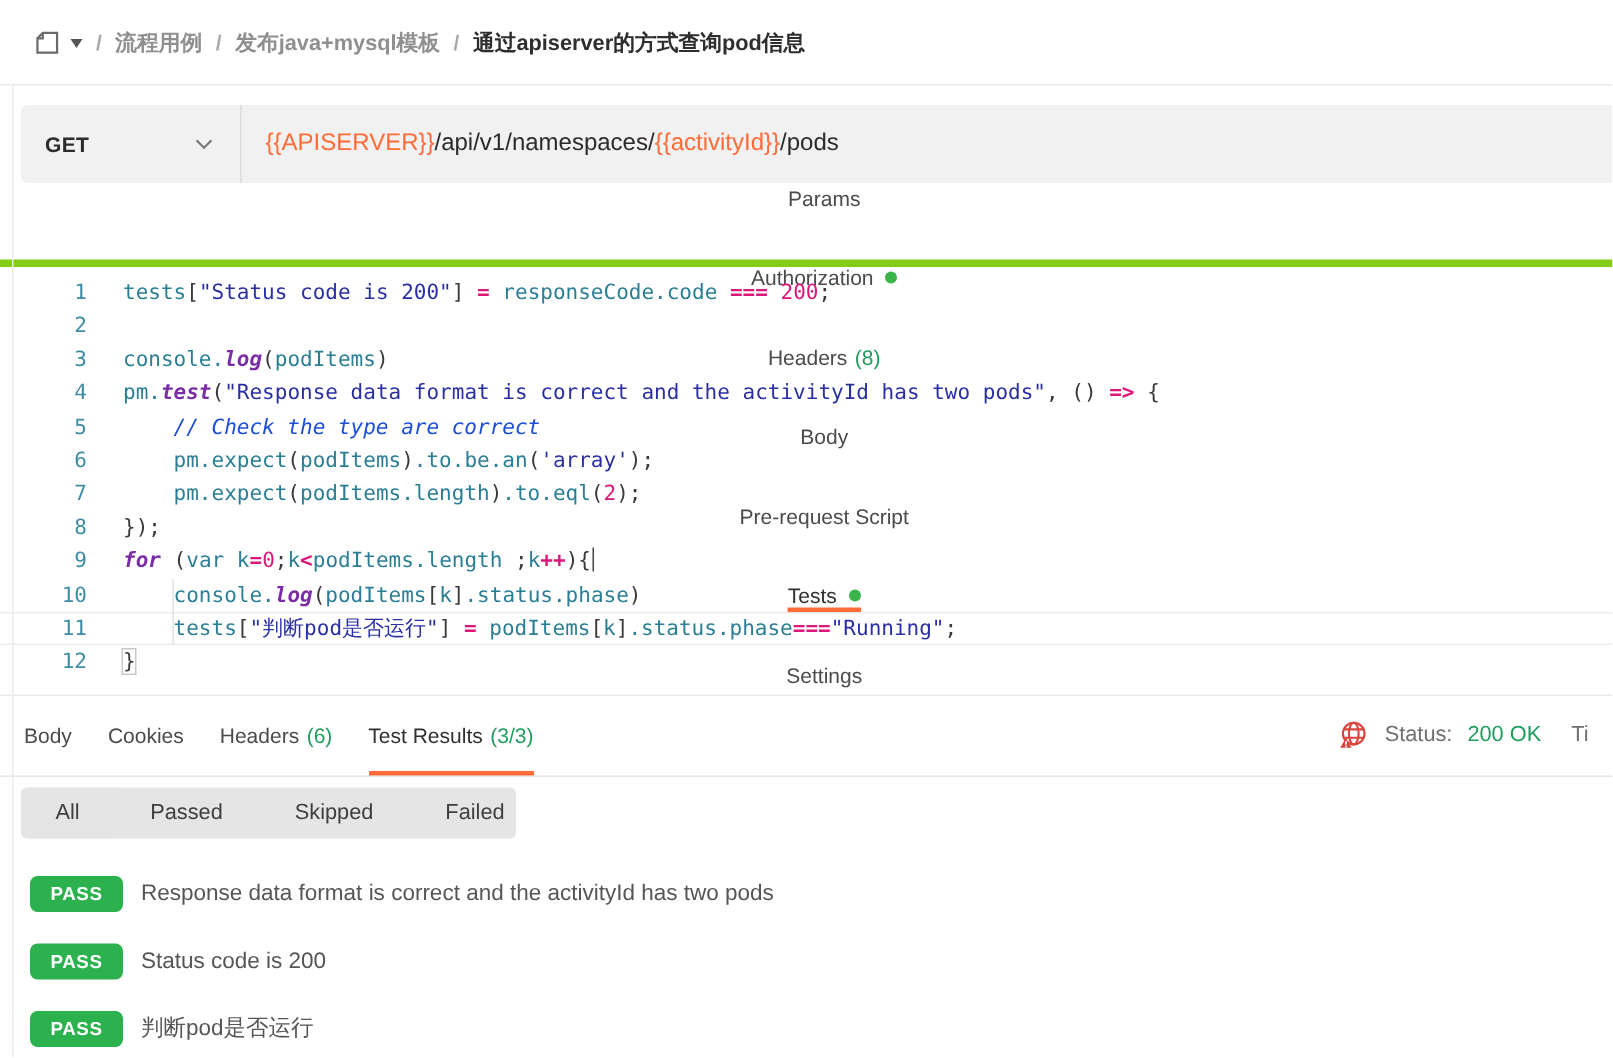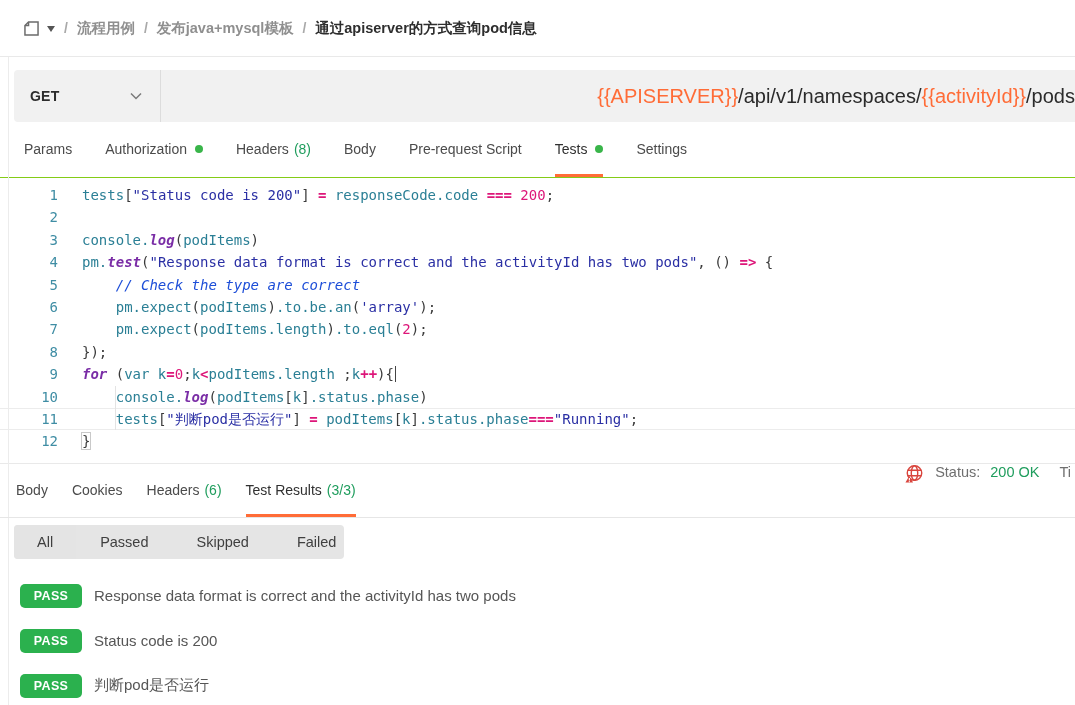--- a/index.html
+++ b/index.html
@@ -19,25 +19,25 @@
   .bc-crumb{color:#8f8f8f;font-weight:700;font-size:14.5px;cursor:pointer;}
   .bc-current{color:#2e2e2e;font-weight:700;font-size:14.5px;}
   .left-rail{position:absolute;left:8px;top:57px;bottom:0;width:1px;background:#ececec;}
   
   .url-bar{margin:13px 0 0 14px;height:52px;background:#f1f1f1;border-radius:4px 0 0 4px;
     display:flex;align-items:center;}
   .method{width:146px;display:flex;align-items:center;justify-content:space-between;
     padding:0 18px 0 16px;cursor:pointer;height:100%;}
   .method-label{font-weight:700;font-size:14px;color:#2c2c2c;letter-spacing:.2px;}
   .method-divider{width:1px;height:52px;background:#dcdcdc;}
-  .url-text{padding-left:16px;font-size:20px;color:#2b2b2b;cursor:text;flex:1;text-align:right;}
+  .url-text{padding-left:16px;font-size:16px;color:#2b2b2b;cursor:text;flex:1;}
   .url-var{color:var(--accent);}
   
-  .req-tabs{height:56px;display:flex;gap:33px;padding-left:24px;
-    border-bottom:1px solid #84cc16;}
+  .req-tabs{height:56px;display:flex;align-items:center;gap:33px;padding-left:24px;
+    border-bottom:5px solid #84cc16;flex-direction:column;}
   .tab{font-size:14px;color:var(--ui-gray);cursor:pointer;display:flex;align-items:center;
     height:100%;border-bottom:3px solid transparent;margin-bottom:-1px;padding-top:2px;}
   .tab.active{border-bottom-color:var(--accent);color:#303030;}
   .tab .dot{width:8px;height:8px;border-radius:50%;background:var(--dot-green);margin-left:8px;display:inline-block;}
   .tab .count{color:var(--green);margin-left:5px;}
   
   .editor{padding:6px 0 10px 0;border-bottom:1px solid var(--border);
     font-family:"DejaVu Sans Mono",monospace;font-size:14px;cursor:text;}
   .code-line{display:flex;line-height:22.4px;position:relative;white-space:pre;}
   .gutter{width:58px;text-align:right;color:#3f8da4;flex:0 0 58px;user-select:none;}
@@ -50,21 +50,21 @@
   .tk-c{color:#1d4ed8;font-style:italic;}
   .tk-d{color:#3a3a3a;}
   .tk-m{color:#3a3a3a;outline:1px solid #c9c9c9;}
   .line-active{box-shadow:inset 0 1px 0 #ececec, inset 0 -1px 0 #ececec;}
   .indent-guide{position:absolute;left:115px;top:0;bottom:0;width:1px;background:#e3e3e3;}
   .cursor{display:inline-block;width:1.5px;height:16px;background:#444;vertical-align:-3px;margin-left:1px;}
   
   .resp-header{height:54px;display:flex;align-items:center;border-bottom:1px solid #e6e6e6;
     padding-left:16px;position:relative;}
   .resp-tabs{display:flex;align-items:center;gap:24px;height:100%;}
-  .resp-meta{position:absolute;right:4px;top:0;height:100%;display:flex;
+  .resp-meta{position:absolute;right:16px;top:0;height:100%;display:flex;align-items:center;
     gap:10px;font-size:14.5px;color:#6f6f6f;white-space:nowrap;overflow:hidden;}
   .status-value{color:var(--green);}
   
   .filter-bar{margin:7px 0 0 14px;width:330px;height:34px;background:#e5e5e5;border-radius:4px;
     display:flex;align-items:stretch;overflow:hidden;}
   .seg{display:flex;align-items:center;justify-content:center;font-size:14.5px;color:#3f3f3f;
     cursor:pointer;padding:0 24px;}
   .seg.active{background:#e4e4e4;padding:0 23px;}
   
   .results{margin:25px 0 0 20px;}

